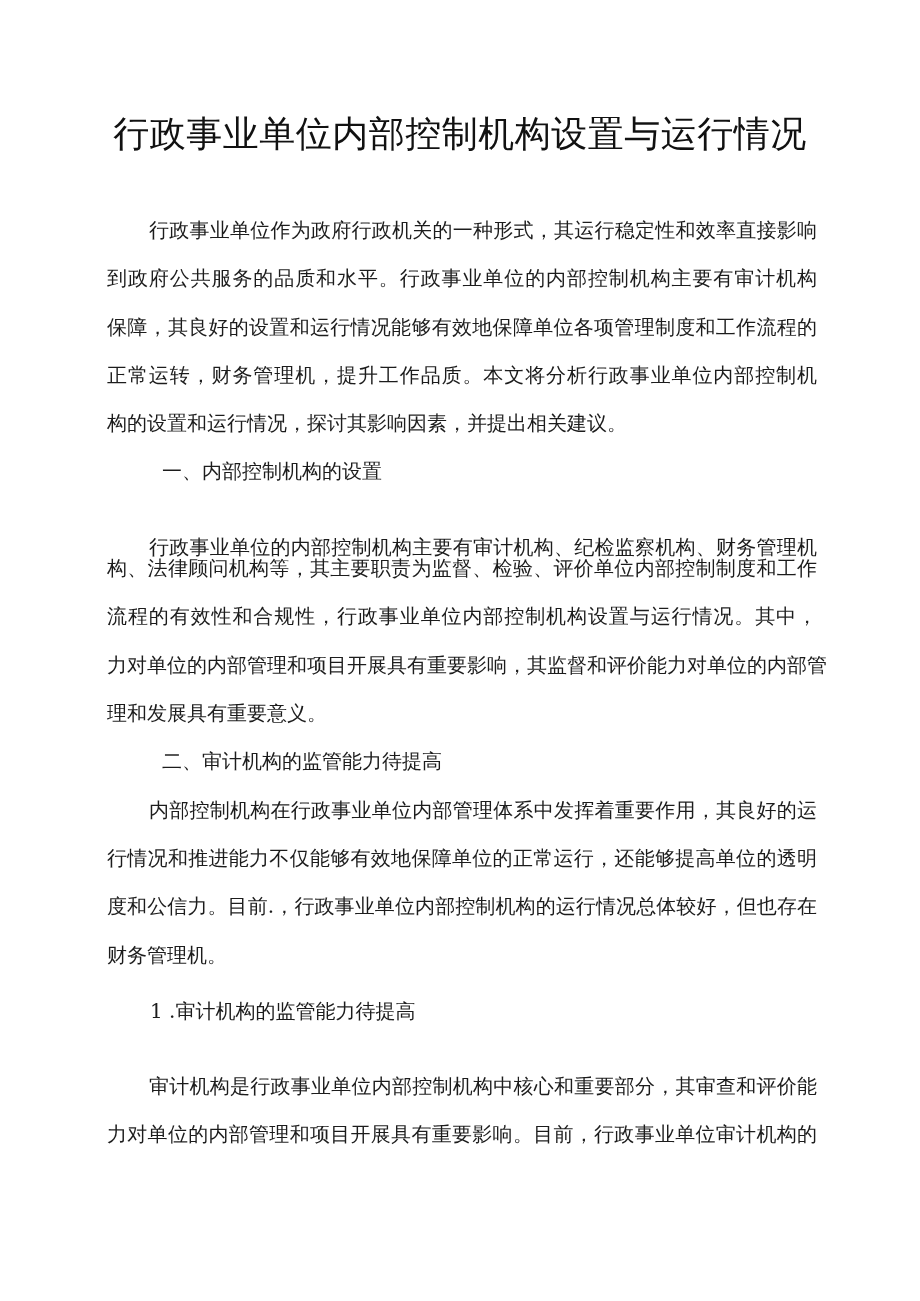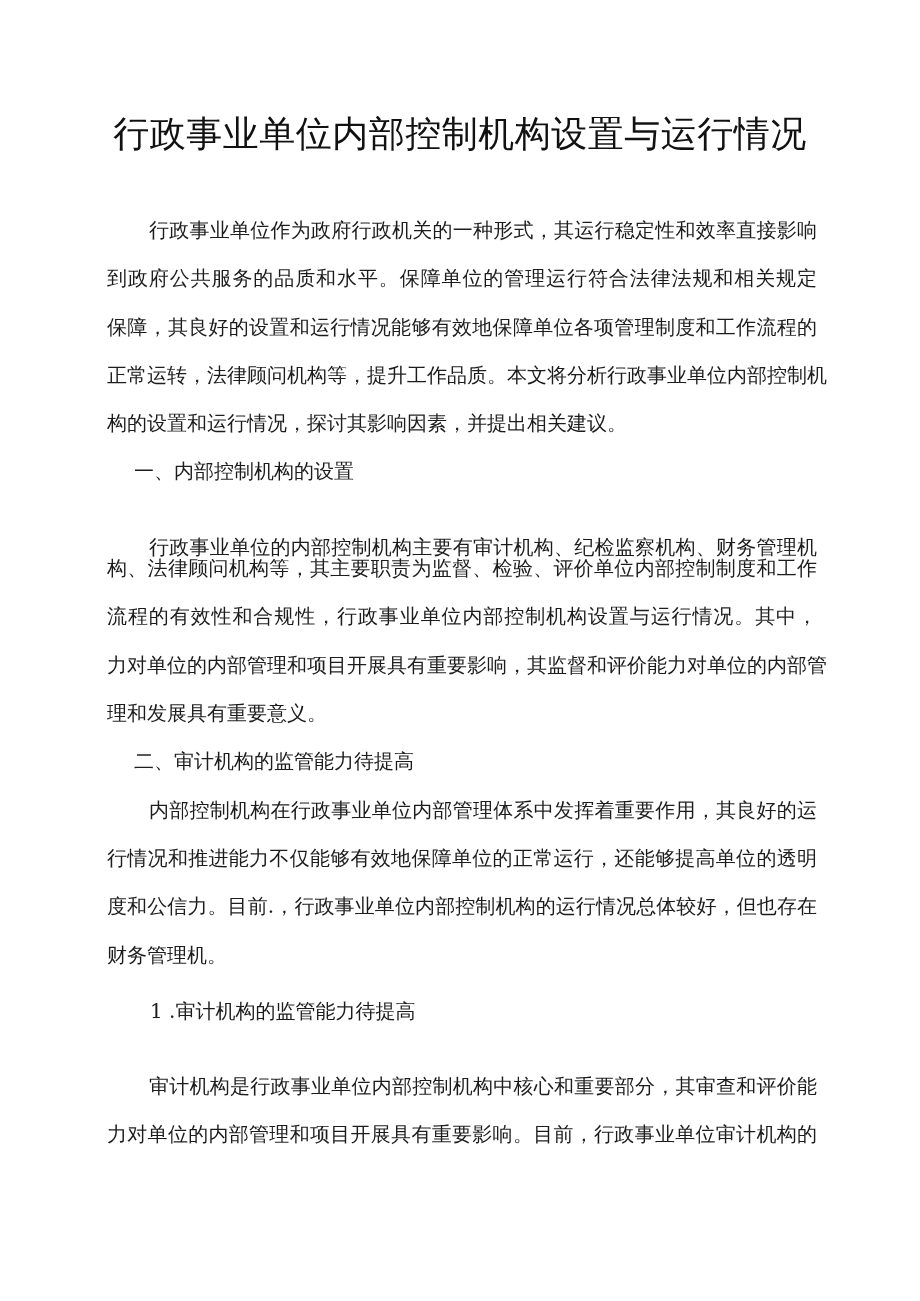--- a/index.html
+++ b/index.html
@@ -42,35 +42,35 @@
       width: 710px;
       font-size: 20px;
       line-height: 26px;
       white-space: nowrap;
       color: #1c1c1c;
       text-align: justify;
       text-align-last: justify;
     }
     .line.indent { left: 149px; width: 668px; }
     .line.last { text-align-last: left; }
-    .line.heading { left: 134px; width: auto; text-align-last: left; }
+    .line.heading { left: 162px; width: auto; text-align-last: left; }
     .line.subheading { left: 150px; width: auto; text-align-last: left; }
   </style>
 </head>
 <body>
 
 <div class="page">
 
   <h1 class="title" style="margin:0;">行政事业单位内部控制机构设置与运行情况</h1>
 
   <div>
     <div class="line indent" style="top:217px;">行政事业单位作为政府行政机关的一种形式，其运行稳定性和效率直接影响</div>
-    <div class="line" style="top:265px;">到政府公共服务的品质和水平。保障单位的管理运行符合法律法规和相关规定</div>
+    <div class="line" style="top:265px;">到政府公共服务的品质和水平。行政事业单位的内部控制机构主要有审计机构</div>
     <div class="line" style="top:314px;">保障，其良好的设置和运行情况能够有效地保障单位各项管理制度和工作流程的</div>
-    <div class="line" style="top:362px;">正常运转，法律顾问机构等，提升工作品质。本文将分析行政事业单位内部控制机</div>
+    <div class="line" style="top:362px;">正常运转，财务管理机，提升工作品质。本文将分析行政事业单位内部控制机</div>
     <div class="line last" style="top:410px;">构的设置和运行情况，探讨其影响因素，并提出相关建议。</div>
   </div>
 
   <div class="line heading" style="top:458px;">一、内部控制机构的设置</div>
   <div>
     <div class="line indent" style="top:536px;font-family:Liberation Mono, monospace;">行政事业单位的内部控制机构主要有审计机构、纪检监察机构、财务管理机</div>
     <div class="line" style="top:555px;">构、法律顾问机构等，其主要职责为监督、检验、评价单位内部控制制度和工作</div>
     <div class="line" style="top:603px;">流程的有效性和合规性，行政事业单位内部控制机构设置与运行情况。其中，</div>
     <div class="line" style="top:652px;">力对单位的内部管理和项目开展具有重要影响，其监督和评价能力对单位的内部管</div>
     <div class="line last" style="top:700px;">理和发展具有重要意义。</div>

